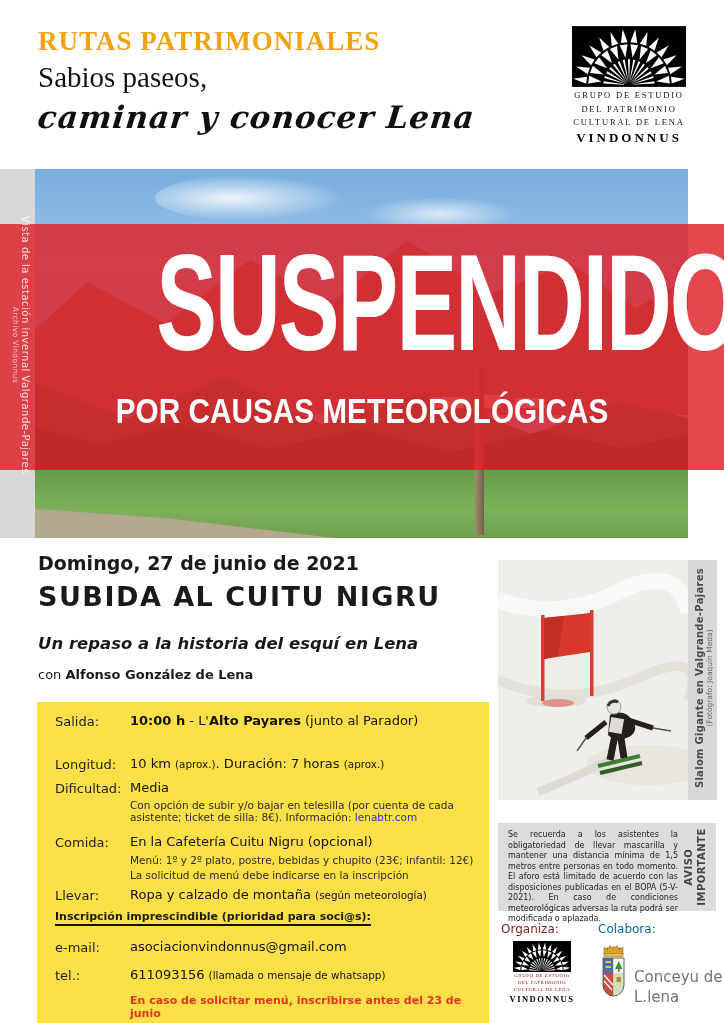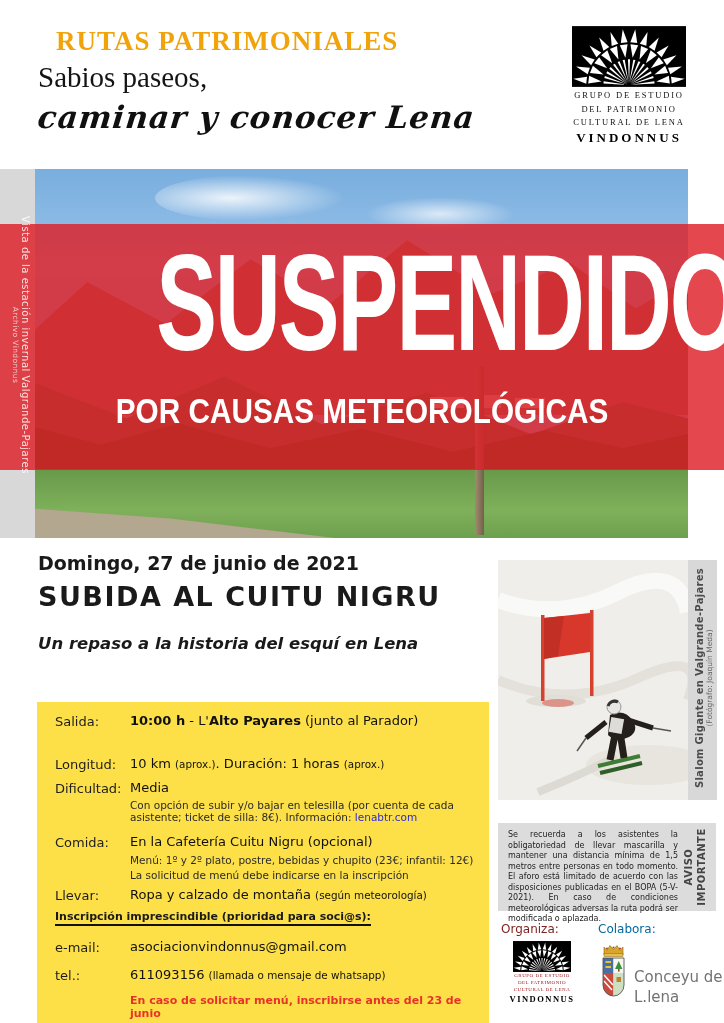--- a/index.html
+++ b/index.html
@@ -2,21 +2,21 @@
 <html><head>
 <meta charset="utf-8">
 <style>
   html,body{margin:0;padding:0;background:#fff;}
   .page{position:relative;width:724px;height:1023px;background:#fff;overflow:hidden;
         font-family:"DejaVu Sans","Liberation Sans",sans-serif;color:#1a1a1a;}
   .abs{position:absolute;}
 
   
   .kicker{left:38px;top:26px;font-family:"Liberation Serif",serif;font-weight:bold;
-          font-size:27px;color:#F0A30A;letter-spacing:1px;margin-left:18px;}
+          font-size:27px;color:#F0A30A;letter-spacing:1px;}
   .hline1{left:38px;top:61px;font-family:"Liberation Serif",serif;font-size:29px;color:#141414;}
   .hline2{left:38px;top:99px;font-family:"DejaVu Serif","Liberation Serif",serif;
           font-style:italic;font-weight:bold;font-size:31px;letter-spacing:1px;
           transform:skewX(-6deg);color:#101010;}
   .logo-top{left:568px;top:26px;width:122px;text-align:center;}
   .logo-top svg{width:114px;height:61px;display:block;margin:0 auto;}
   .logo-org{font-family:"Liberation Serif",serif;font-size:8.5px;letter-spacing:1.8px;
             line-height:1.25;margin-top:3px;color:#121212;white-space:nowrap;}
   .logo-name{font-family:"Liberation Serif",serif;font-weight:bold;font-size:13px;
              letter-spacing:3px;margin-top:2px;color:#000;}
@@ -177,27 +177,28 @@
   <div class="abs banner-sub">POR CAUSAS METEOROLÓGICAS</div>
 
   <div class="vrot cap-left">
     <div class="cap-main">Vista de la estación invernal Valgrande-Pajares</div>
     <div class="cap-sub">Archivo Vindonnus</div>
   </div>
 
   <div class="abs ev-date">Domingo, 27 de junio de 2021</div>
   <div class="abs ev-title">SUBIDA AL CUITU NIGRU</div>
   <div class="abs ev-sub">Un repaso a la historia del esquí en Lena</div>
+  <div class="abs ev-speaker"><span class="seg">con </span><span class="seg b">Alfonso González de Lena</span></div>
 
   <div class="abs infobox">
     <div class="lab" style="top:12px">Salida:</div>
     <div class="val" style="top:11px"><span class="seg b">10:00 h</span><span class="seg"> - L'</span><span class="seg b">Alto Payares</span><span class="seg"> (junto al Parador)</span></div>
 
     <div class="lab" style="top:55px">Longitud:</div>
-    <div class="val" style="top:54px"><span class="seg">10 km </span><span class="seg sm">(aprox.)</span><span class="seg">. Duración: 1 horas </span><span class="seg sm">(aprox.)</span></div>
+    <div class="val" style="top:54px"><span class="seg">10 km </span><span class="seg sm">(aprox.)</span><span class="seg">. Duración: 7 horas </span><span class="seg sm">(aprox.)</span></div>
 
     <div class="lab" style="top:79px">Dificultad:</div>
     <div class="val" style="top:78px">Media</div>
     <div class="note" style="top:97px;width:330px;white-space:normal"><span class="seg">Con opción de subir y/o bajar en telesilla (por cuenta de cada asistente; ticket de silla: 8€). Información: </span><span class="seg link">lenabtr.com</span></div>
 
     <div class="lab" style="top:133px">Comida:</div>
     <div class="val" style="top:132px">En la Cafetería Cuitu Nigru (opcional)</div>
     <div class="note" style="top:152px">Menú: 1º y 2º plato, postre, bebidas y chupito (23€; infantil: 12€)</div>
     <div class="note" style="top:167px">La solicitud de menú debe indicarse en la inscripción</div>
 

